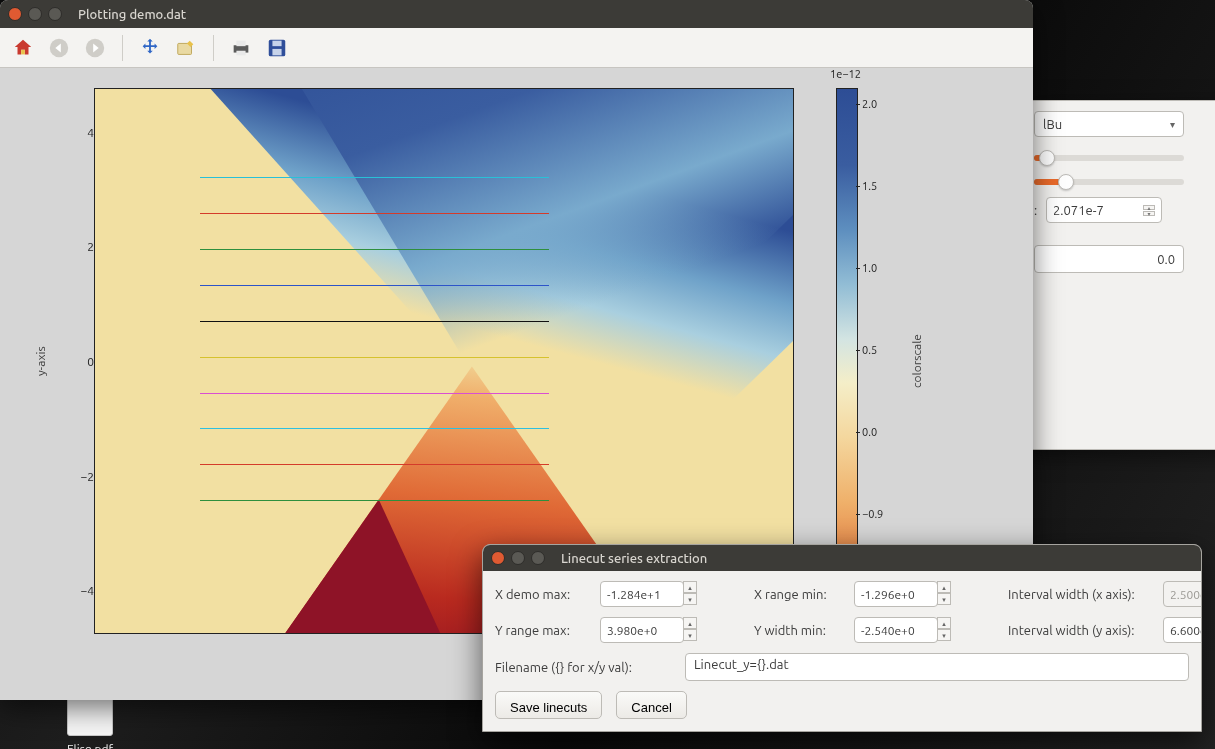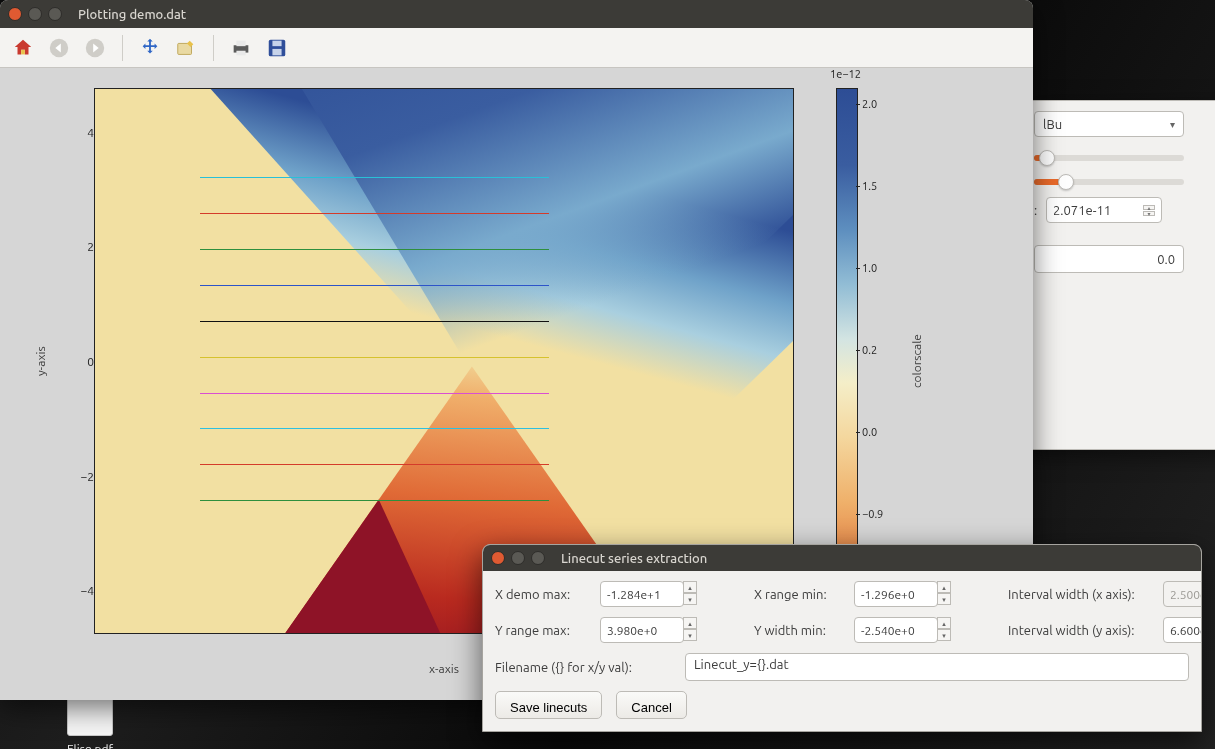--- a/index.html
+++ b/index.html
@@ -225,21 +225,21 @@
     <div class="slider-fill" style="width:5%"></div>
     <div class="slider-thumb" style="left:3%"></div>
   </div>
   <div class="slider-track">
     <div class="slider-fill" style="width:18%"></div>
     <div class="slider-thumb" style="left:16%"></div>
   </div>
   <div style="display:flex;align-items:center;gap:4px;margin-top:12px;">
     <span style="width:8px">:</span>
     <div class="numbox">
-      <span>2.071e-11</span>
+      <span>2.071e-7</span>
       <div class="spinner">
           <span>▴</span>
           <span>▾</span>
         </div>
     </div>
   </div>
   <div class="numbox2" style="margin-top:22px">
     <span>0.0</span>
   </div>
 </div>
@@ -328,29 +328,28 @@
       <div class="hline" style="top:29.4%;background:#2e8f3d"></div>
       <div class="hline" style="top:36.0%;background:#2d54c9"></div>
       <div class="hline" style="top:42.6%;background:#111"></div>
       <div class="hline" style="top:49.2%;background:#d6c22e"></div>
       <div class="hline" style="top:55.8%;background:#d94fd1"></div>
       <div class="hline" style="top:62.4%;background:#2ec0e0"></div>
       <div class="hline" style="top:69.0%;background:#d43b2a"></div>
       <div class="hline" style="top:75.6%;background:#2e8f3d"></div>
     </div>
 
-    <div class="axis-label-x">x-axis</div>
 
     <div class="cb-exp">1e−12</div>
     <div class="colorbar"></div>
     <div class="cb-ticks">
       <div class="cb-tick" style="top:3%">2.0</div>
       <div class="cb-tick" style="top:18%">1.5</div>
       <div class="cb-tick" style="top:33%">1.0</div>
-      <div class="cb-tick" style="top:48%">0.2</div>
+      <div class="cb-tick" style="top:48%">0.5</div>
       <div class="cb-tick" style="top:63%">0.0</div>
       <div class="cb-tick" style="top:78%">−0.9</div>
       <div class="cb-tick" style="top:93%">−1.0</div>
     </div>
     <div class="cb-label">colorscale</div>
   </div>
 </div>
 
 <div class="win-dialog">
   <div class="titlebar">

